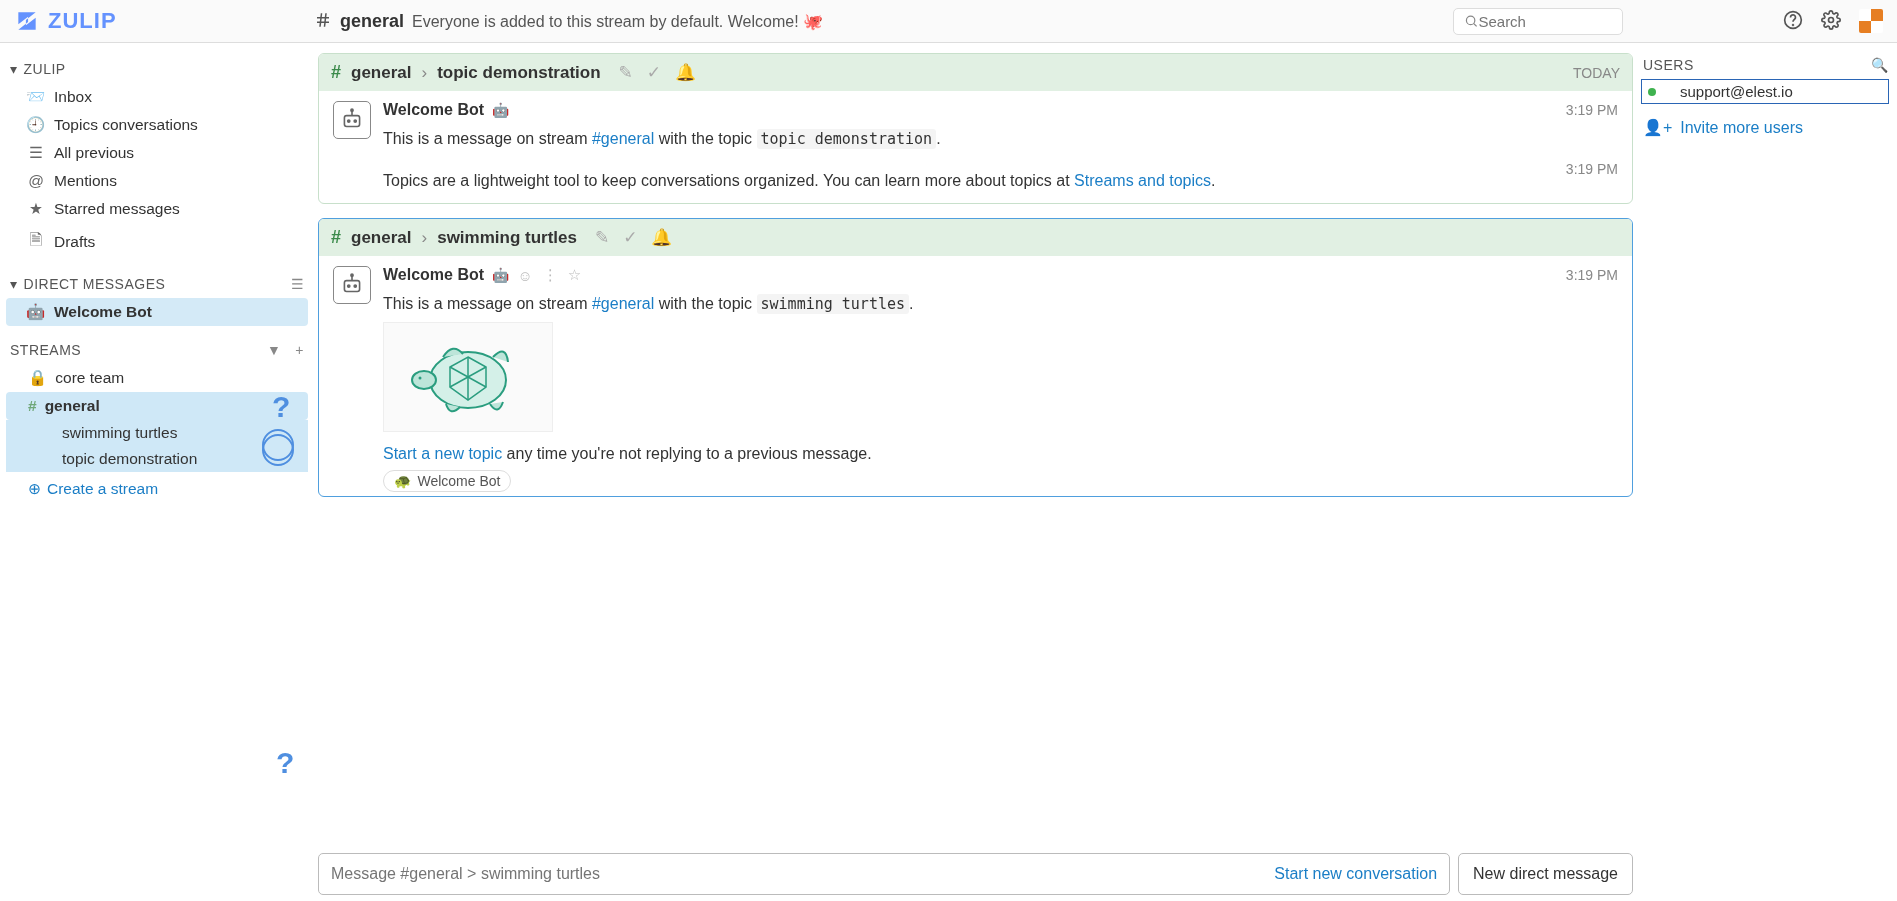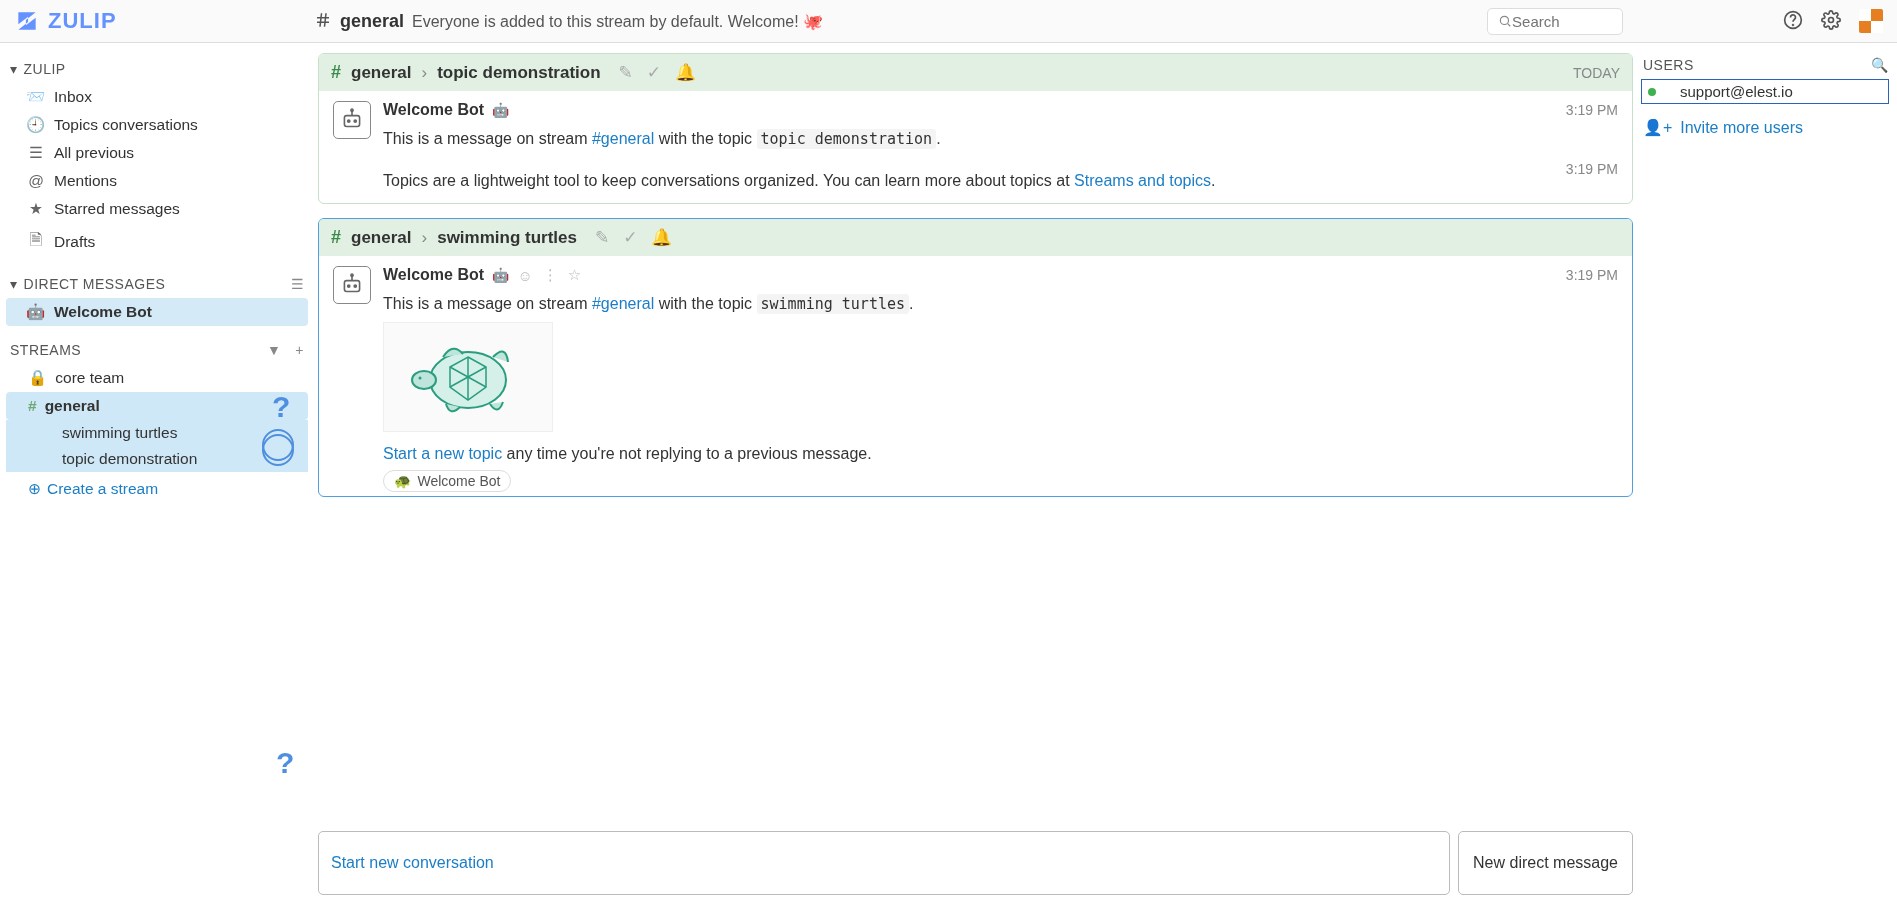--- a/index.html
+++ b/index.html
@@ -7,21 +7,21 @@
 a { text-decoration: none; }
 
 
 .topbar { height: 43px; border-bottom: 1px solid #ddd; display: flex; align-items: center; padding: 0 14px; background: #fafafa; }
 .logo { display: flex; align-items: center; color: #6492fe; font-weight: 700; font-size: 22px; letter-spacing: 1px; width: 300px; }
 .logo svg { margin-right: 8px; }
 .stream-header { display: flex; align-items: center; gap: 8px; flex: 1; }
 .hash-icon { color: #888; }
 .stream-name { font-weight: 600; font-size: 18px; color: #333; }
 .stream-desc { color: #555; font-size: 16px; }
-.search-box { display: flex; align-items: center; background: #fff; border: 1px solid #ddd; border-radius: 5px; padding: 4px 10px; width: 136px; margin-right: 20px; }
+.search-box { display: flex; align-items: center; background: #fff; border: 1px solid #ddd; border-radius: 5px; padding: 4px 10px; width: 170px; margin-right: 20px; }
 .search-box input { border: none; outline: none; font-size: 15px; width: 100%; color: #888; background: transparent; }
 .top-icons { display: flex; gap: 18px; align-items: center; }
 .icon-btn { color: #555; cursor: pointer; }
 .avatar-top { width: 24px; height: 24px; background: repeating-conic-gradient(#e67e22 0 25%, #fff 0 50%); border-radius: 2px; }
 
 
 .columns { display: flex; height: 858px; }
 .left-col { width: 314px; padding: 12px 6px 0 6px; }
 .center-col { flex: 1; padding: 10px 4px 0 4px; position: relative; }
 .right-col { width: 260px; padding: 12px 8px 0 4px; }
@@ -62,21 +62,21 @@
 .msg-sub .msg-content { flex: 1; }
 .msg-hover-actions { display:flex; gap:10px; color:#bbb; align-items:center; margin-right:4px;}
 .turtle-img { width: 170px; height: 110px; background: #fafafa; border: 1px solid #eee; margin: 6px 0 10px 0; display:flex; align-items:center; justify-content:center; }
 .reaction-pill { display: inline-flex; align-items: center; gap: 6px; border: 1px solid #ddd; border-radius: 14px; padding: 2px 10px; font-size: 14px; color: #555; background: #fff; margin-top: 4px; }
 
 
 .compose-row { position: absolute; bottom: 6px; left: 4px; right: 4px; display: flex; gap: 8px; }
 .compose-box { flex: 1; border: 1px solid #bbb; border-radius: 5px; padding: 8px 12px; display: flex; align-items: center; font-size: 16px; background: #fff; }
 .compose-box input { border: none; outline: none; flex: 1; font-size: 16px; color: #555; background: transparent; }
 .compose-link { color: #1b7ec6; font-size: 16px; cursor: pointer; }
-.ndm-btn { border: 1px solid #bbb; border-radius: 5px; padding: 22px 14px; font-size: 16px; background: #fff; cursor: pointer; color: #333; }
+.ndm-btn { border: 1px solid #bbb; border-radius: 5px; padding: 11px 14px; font-size: 16px; background: #fff; cursor: pointer; color: #333; }
 
 
 .users-header { display:flex; align-items:center; color:#555; font-size:14px; letter-spacing:0.5px; padding: 2px 0 6px 2px;}
 .users-header .spacer{flex:1;}
 .user-row { display: flex; align-items: center; gap: 24px; border: 1.5px solid #2a65b5; padding: 3px 6px; font-size: 15px; }
 .status-dot { width: 8px; height: 8px; background: #3fb24f; border-radius: 50%; }
 .invite-link { color: #1b7ec6; display: flex; align-items: center; gap: 8px; padding: 14px 2px; font-size: 16px; cursor: pointer; }
 .help-circle { width: 32px; height: 32px; border: 2px solid #4f8fe0; border-radius: 50%; }
 .help-wrap { position: absolute; left: 256px; top: 397px; }
 .help-qmark { position: absolute; left: 270px; top: 354px; color:#4f8fe0; font-size:30px; font-weight:700;}
@@ -302,20 +302,21 @@
           <div class="reaction-pill">
             <span>🐢</span>
             <span>Welcome Bot</span>
           </div>
         </div>
       </div>
     </div>
 
     <div class="compose-row">
       <div class="compose-box">
+        <input placeholder="Message #general &gt; swimming turtles" style="">
         <span class="compose-link">Start new conversation</span>
       </div>
       <button class="ndm-btn">New direct message</button>
     </div>
   </div>
 
   <div class="right-col">
     <div class="users-header">
       <span>USERS</span>
       <span class="spacer"></span>

